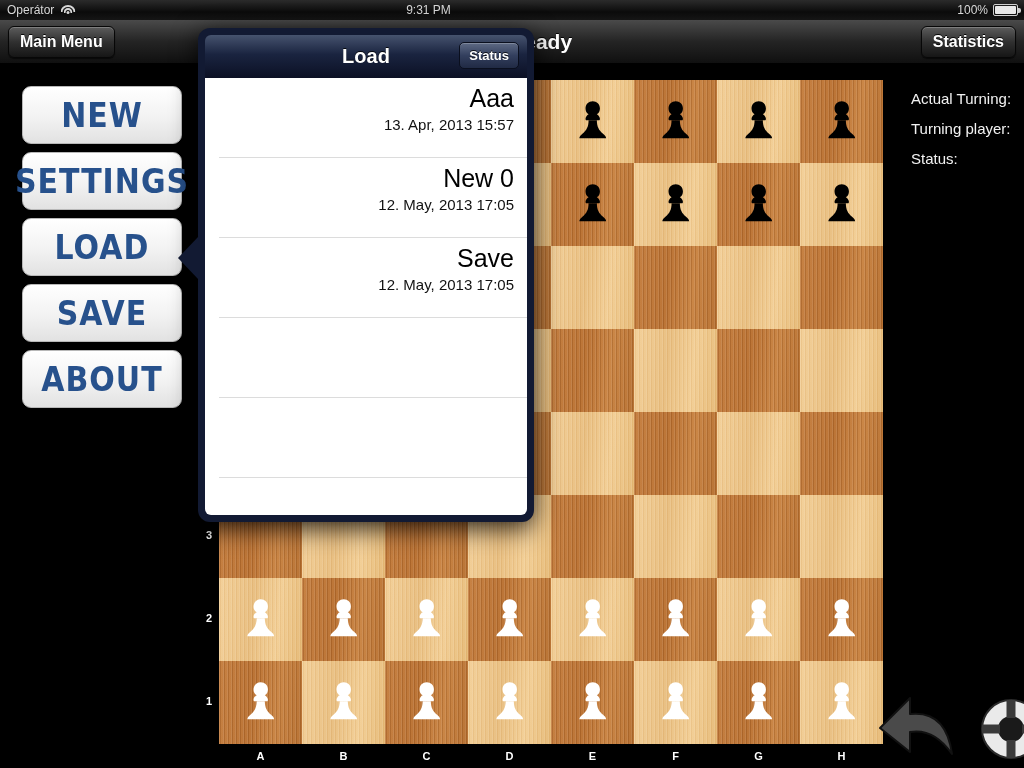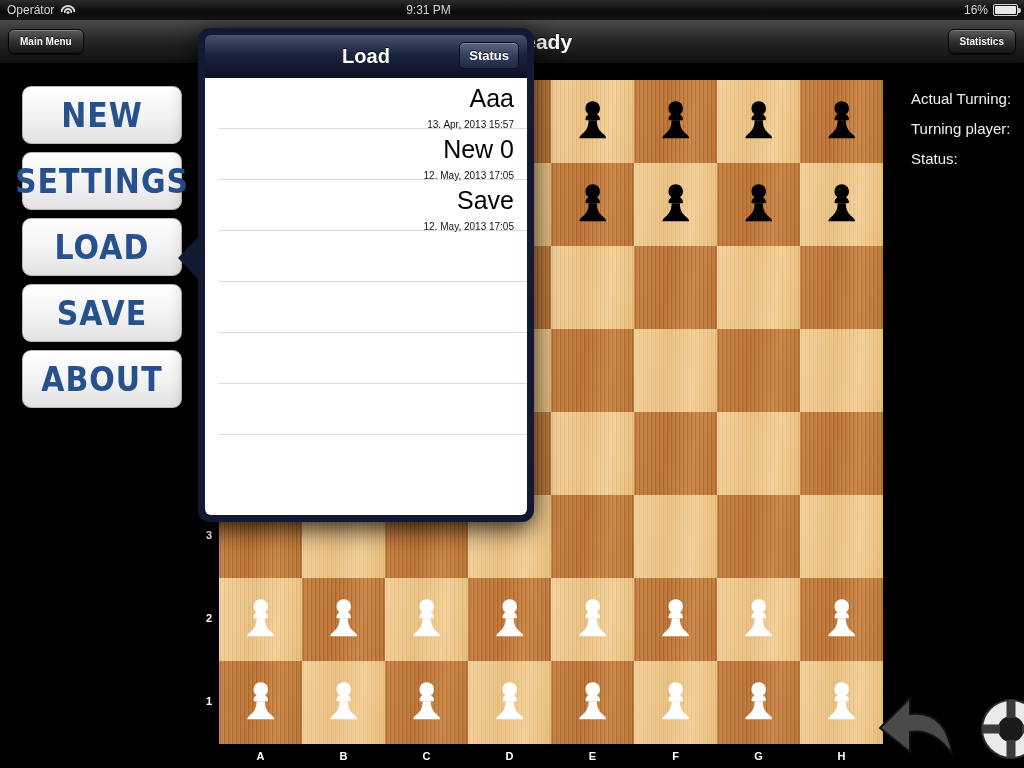--- a/index.html
+++ b/index.html
@@ -53,21 +53,21 @@
     width: 1024px; height: 44px;
     background: linear-gradient(#4a4a4a, #242424 50%, #101010);
     border-bottom: 1px solid #000;
     display: flex; align-items: center; justify-content: space-between;
     padding: 0 8px;
   }
   .nav-btn {
     background: linear-gradient(#5c5c5c, #303030 50%, #161616);
     border: 1px solid #070707;
     border-radius: 6px;
-    color: #fff; font-size: 10px; font-weight: bold;
+    color: #fff; font-size: 16px; font-weight: bold;
     padding: 6px 11px;
     box-shadow: inset 0 1px 0 rgba(255,255,255,.22), 0 1px 1px rgba(0,0,0,.6);
     text-shadow: 0 -1px 0 rgba(0,0,0,.9);
     cursor: pointer;
   }
   #nav-title {
     position: absolute; left: 0; width: 1024px; text-align: center;
     color: #fff; font-size: 21px; font-weight: bold;
     text-shadow: 0 -1px 0 rgba(0,0,0,.9);
     pointer-events: none;
@@ -197,46 +197,46 @@
     text-shadow: 0 -1px 0 rgba(0,0,0,.8);
     cursor: pointer;
   }
   #save-list {
     background: #fff;
     height: 437px;
     border-radius: 0 0 6px 6px;
     overflow: hidden;
   }
   .save-row {
-    height: 51px;
+    height: 80px;
     border-bottom: 1px solid #dcdcdc;
     padding: 5px 13px 0 13px;
     text-align: right;
     cursor: pointer;
     margin-left: 14px;
   }
   .save-row.empty { cursor: default; }
   .save-name { font-size: 25px; color: #000; line-height: 30px; }
-  .save-date { font-size: 10px; color: #111; line-height: 24px; }
+  .save-date { font-size: 15px; color: #111; line-height: 24px; }
 </style>
 </head>
 <body>
 
 <div id="status-bar">
   <div id="status-left">
     <span>Operátor</span>
     <span class="wifi-icon">
         <i></i>
         <i></i>
         <i></i>
       </span>
   </div>
   <div id="status-center">9:31 PM</div>
   <div id="status-right">
-    <span>16%</span>
+    <span>100%</span>
     <span class="battery">
         <span></span>
       </span>
   </div>
 </div>
 
 <div id="nav-bar">
   <button class="nav-btn">Main Menu</button>
   <div id="nav-title">Game ready</div>
   <button class="nav-btn">Statistics</button>

